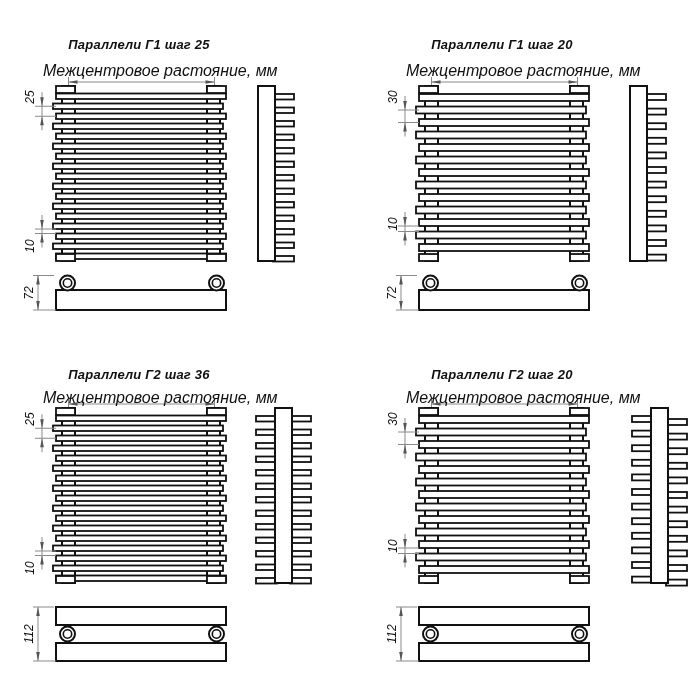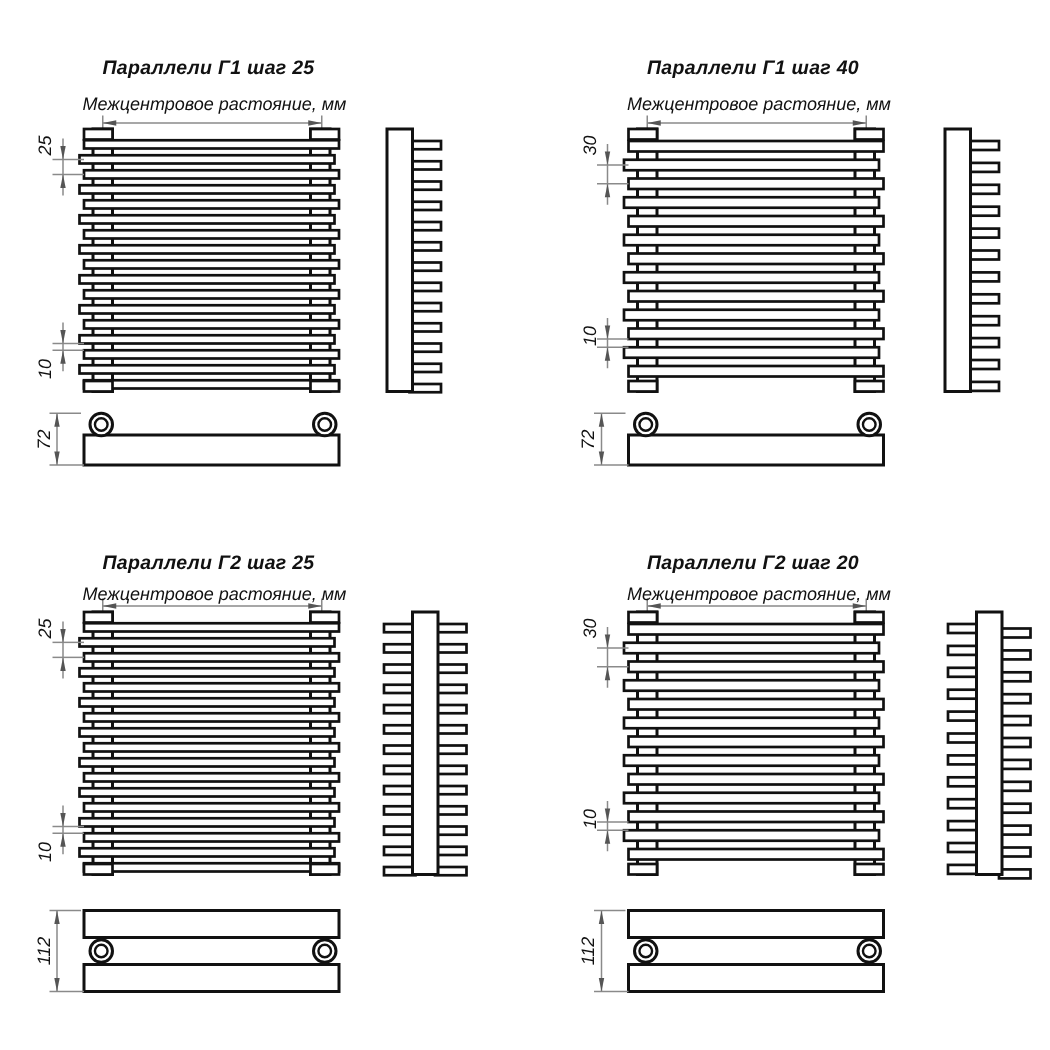--- a/index.html
+++ b/index.html
@@ -8,21 +8,21 @@
     font-family:"Liberation Sans",sans-serif;color:#111;overflow:hidden;border-radius:24px;
   }
   #drawing{position:absolute;left:0;top:0}
   .panel-text{position:absolute;width:0;height:0}
   .p0{left:0;top:0}
   .p1{left:363px;top:0}
   .p2{left:0;top:322px}
   .p3{left:363px;top:322px}
   .t{position:absolute;font-style:italic;white-space:nowrap}
   .t-title{left:39px;top:37px;width:200px;text-align:center;font-size:13px;font-weight:700;letter-spacing:.2px}
-  .t-sub{left:43px;top:62px;width:200px;text-align:center;font-size:12px}
+  .t-sub{left:43px;top:62px;width:200px;text-align:center;font-size:16px}
   .p2 .t-title,.p3 .t-title{top:45px}
   .p2 .t-sub,.p3 .t-sub{top:67px}
   .t-dim{width:32px;height:14px;line-height:14px;text-align:center;font-size:12px;
          transform:rotate(-90deg);transform-origin:50% 50%}
   .t-step{left:14px;top:90px}
   .t-gap{left:14px;top:239px}
   .p1 .t-gap,.p3 .t-gap{top:217px}
   .t-base{left:13px;top:286px}
   .p2 .t-base,.p3 .t-base{top:305px}
 </style>
@@ -309,29 +309,29 @@
 
   <div class="panel-text p0">
     <div class="t t-title">Параллели Г1 шаг 25</div>
     <div class="t t-sub">Межцентровое растояние, мм</div>
     <div class="t t-dim t-step">25</div>
     <div class="t t-dim t-gap">10</div>
     <div class="t t-dim t-base">72</div>
   </div>
 
   <div class="panel-text p1">
-    <div class="t t-title">Параллели Г1 шаг 40</div>
+    <div class="t t-title">Параллели Г1 шаг 20</div>
     <div class="t t-sub">Межцентровое растояние, мм</div>
     <div class="t t-dim t-step">30</div>
     <div class="t t-dim t-gap">10</div>
     <div class="t t-dim t-base">72</div>
   </div>
 
   <div class="panel-text p2">
-    <div class="t t-title">Параллели Г2 шаг 25</div>
+    <div class="t t-title">Параллели Г2 шаг 36</div>
     <div class="t t-sub">Межцентровое растояние, мм</div>
     <div class="t t-dim t-step">25</div>
     <div class="t t-dim t-gap">10</div>
     <div class="t t-dim t-base">112</div>
   </div>
 
   <div class="panel-text p3">
     <div class="t t-title">Параллели Г2 шаг 20</div>
     <div class="t t-sub">Межцентровое растояние, мм</div>
     <div class="t t-dim t-step">30</div>

